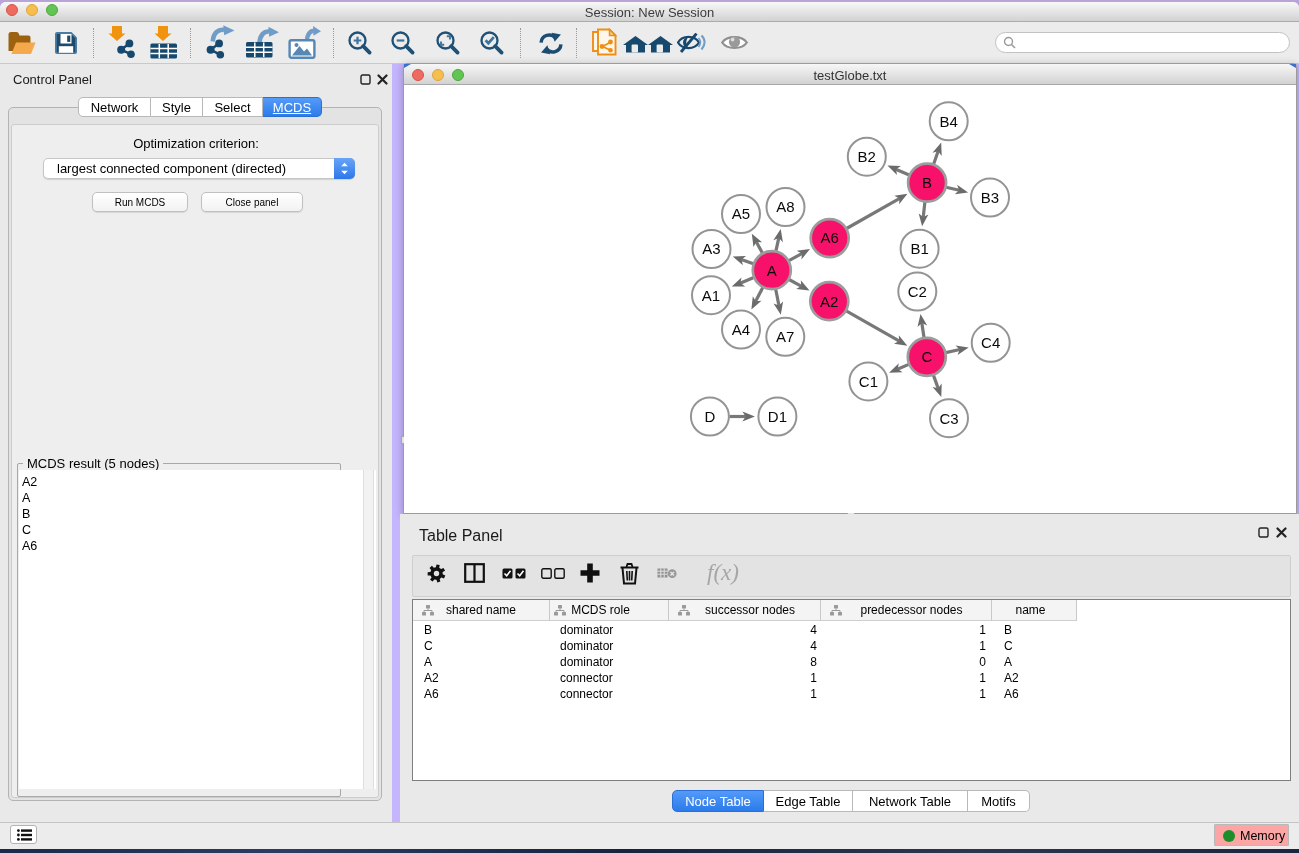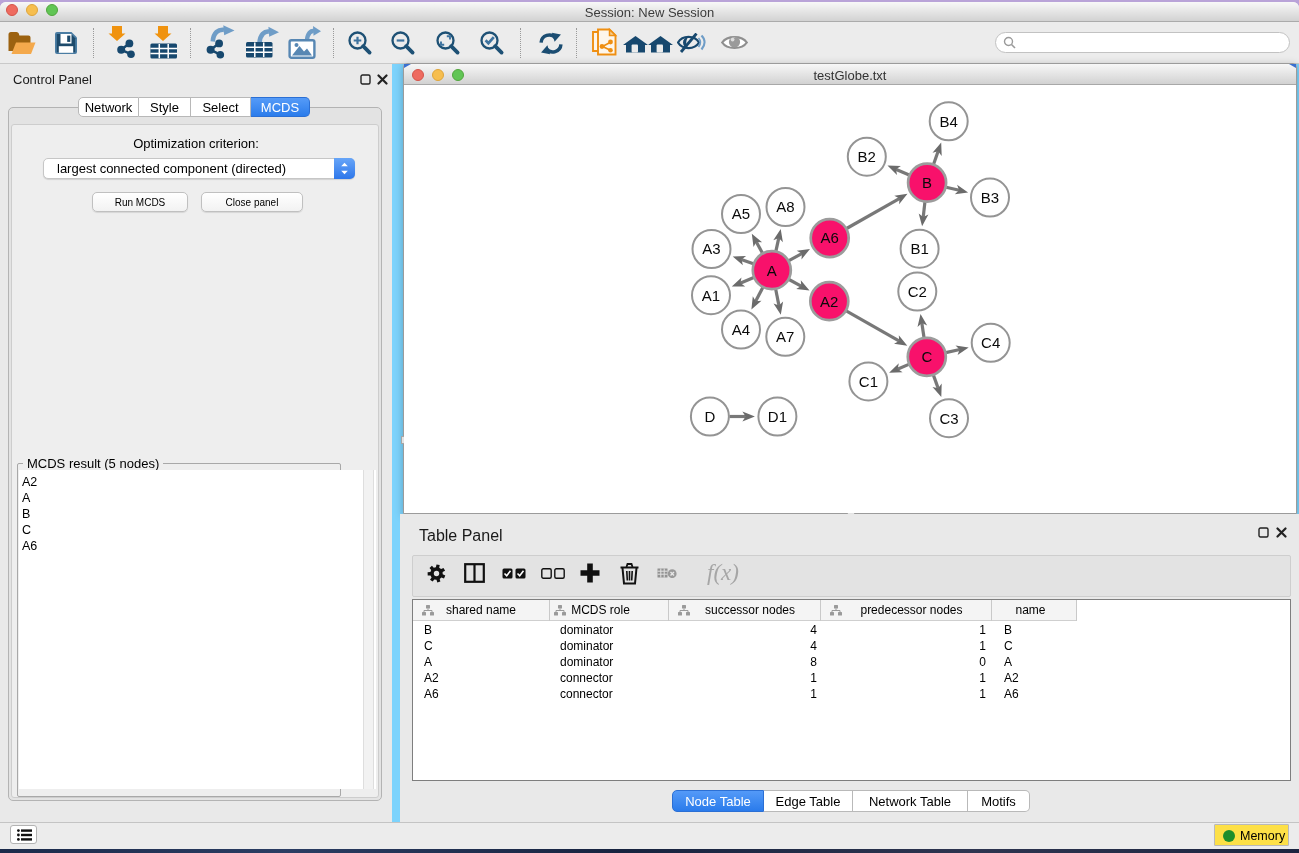--- a/index.html
+++ b/index.html
@@ -9,31 +9,31 @@
 #titlebar { position:absolute; left:0; top:0; width:1299px; height:20px; background:linear-gradient(#f8f8f8,#e3e3e3 55%,#d2d2d2); border-radius:6px 6px 0 0; border-bottom:1px solid #ababab; }
 .tl { position:absolute; border-radius:50%; width:12px; height:12px; }
 #titlebar .t1 { left:6px; top:2px; background:#ee6b60; border:1px solid #d5544a; }
 #titlebar .t2 { left:26px; top:2px; background:#f6be4f; border:1px solid #dfa53a; }
 #titlebar .t3 { left:46px; top:2px; background:#61c555; border:1px solid #52a63e; }
 #titlebar .title { position:absolute; width:100%; text-align:center; top:3px; font-size:13px; color:#3c3c3c; }
 #toolbar { position:absolute; left:0; top:20px; width:1299px; height:42px; background:#ececec; border-bottom:1px solid #c9c9c9; }
 .sep { position:absolute; top:6px; height:30px; width:0; border-left:1px dotted #9a9a9a; }
 .tbi { position:absolute; top:0; height:42px; display:flex; align-items:center; justify-content:center; }
 #search { position:absolute; left:995px; top:10px; width:295px; height:21px; background:#fff; border:1px solid #c2c2c2; border-radius:11px; }
-#content { position:absolute; left:0; top:62px; width:1299px; height:760px; background:#7dd3fc; }
+#content { position:absolute; left:0; top:62px; width:1299px; height:760px; background:#c4b5fd; }
 
 #cpanel { position:absolute; left:0; top:0; width:392px; height:760px; background:#e9e9e9; }
 #cpanel .ptitle { position:absolute; left:13px; top:8px; font-size:13px; color:#1a1a1a; }
 #tabpane { position:absolute; left:8px; top:43px; width:374px; height:694px; background:#e3e3e3; border:1px solid #b3b3b3; border-radius:5px; }
 #tabinner { position:absolute; left:11px; top:60px; width:368px; height:674px; background:#eeeeee; border:1px solid #cdcdcd; border-radius:3px; }
 #tabs { position:absolute; left:78px; top:33px; height:20px; display:flex; }
 #tabs .tab { height:20px; font-size:13px; line-height:19px; text-align:center; background:#fff; border:1px solid #b8b8b8; border-left:none; color:#000; padding:0; }
 #tabs .tab.first { border-left:1px solid #b8b8b8; border-radius:5px 0 0 5px; }
 #tabs .tab.last { border-radius:0 5px 5px 0; }
-#tabs .tab.sel { background:linear-gradient(#559bf8,#2b7ceb); color:#fff; border-color:#2b6fd4; }
+#tabs .tab.sel { background:linear-gradient(#559bf8,#2b7ceb); color:#fff; border-color:#2b6fd4;text-decoration:underline; }
 .optlabel { position:absolute; left:0; width:392px; top:72px; text-align:center; font-size:13px; color:#000; }
 #combo { position:absolute; left:43px; top:94px; width:312px; height:21px; background:#fff; border:1px solid #c6c6c6; border-radius:5px; box-shadow:0 1px 1px rgba(0,0,0,0.12); font-size:13px; line-height:20px; color:#000; }
 #combo .ctext { position:absolute; left:13px; top:0; }
 #combo .stepper { position:absolute; right:-1px; top:-1px; width:21px; height:21px; background:linear-gradient(#67a5f8,#2e77ea); border-radius:0 5px 5px 0; }
 .btn { position:absolute; height:20px; background:linear-gradient(#ffffff,#f2f2f2); border:1px solid #c0c0c0; border-radius:5px; font-size:10px; text-align:center; line-height:19px; color:#000; box-shadow:0 1px 1px rgba(0,0,0,0.10); }
 
 #groupbox { position:absolute; left:17px; top:399px; width:324px; height:334px; border:1px solid #a8a8a8; border-radius:2px; }
 #grouplabel { position:absolute; left:5px; top:-8px; background:#eeeeee; padding:0 4px; font-size:13px; color:#000; }
 #mlist { position:absolute; left:1px; top:6px; width:357px; height:319px; background:#fff; }
 #mlist .sctrack { position:absolute; right:2px; top:0; width:11px; height:100%; background:#f2f2f2; border-left:1px solid #dedede; border-right:1px solid #dedede; }
@@ -56,21 +56,21 @@
 .hcell .htext { position:absolute; width:100%; text-align:center; top:3px; }
 .trow { position:absolute; font-size:12px; color:#000; }
 #btabs { position:absolute; left:272px; top:276px; height:22px; display:flex; }
 #btabs .tab { height:22px; font-size:13px; line-height:21px; text-align:center; background:#fff; border:1px solid #b9b9b9; border-left:none; color:#000; }
 #btabs .tab.first { border-left:1px solid #b9b9b9; border-radius:5px 0 0 5px; }
 #btabs .tab.last { border-radius:0 5px 5px 0; }
 #btabs .tab.sel { background:linear-gradient(#549af8,#2a7beb); color:#fff; border-color:#2b6fd4; }
 
 #statusbar { position:absolute; left:0; top:820px; width:1299px; height:27px; background:#ececec; border-top:1px solid #c4c4c4; }
 #lbtn { position:absolute; left:10px; top:2px; width:27px; height:19px; background:#fff; border:1px solid #b3b3b3; border-radius:3px; }
-#membtn { position:absolute; left:1214px; top:0.5px; width:75px; height:22.5px; background:#fde047; border:1px solid #b9b9b9; border-radius:1px; font-size:12.5px; }
+#membtn { position:absolute; left:1214px; top:0.5px; width:75px; height:22.5px; background:#fca5a5; border:1px solid #b9b9b9; border-radius:1px; font-size:12.5px; }
 #membtn .dot { position:absolute; left:7.5px; top:5.5px; width:12px; height:12px; border-radius:50%; background:#1e8e2b; }
 #membtn .mtext { position:absolute; left:25px; top:4px; color:#000; }
 #deskbottom { position:absolute; left:0; top:849px; width:1299px; height:4px; background:linear-gradient(90deg,#1b2a4a,#2b3d63 22%,#17233f 48%,#2e3550 75%,#1b2440); }
 </style>
 </head>
 <body>
 <div id="win">
   <div id="titlebar">
     <div class="tl t1"></div>
       <div class="tl t2"></div>
@@ -209,21 +209,21 @@
       <div class="ptitle">Control Panel</div>
       <svg width="11" height="11" viewBox="0 0 11 11" style="position:absolute;left:360px;top:10px;">
         <rect x="1" y="1" width="9" height="9" rx="1.5" fill="none" stroke="#222" stroke-width="1.4"></rect>
       </svg>
       <svg width="11" height="11" viewBox="0 0 11 11" style="position:absolute;left:377px;top:10px;">
         <path d="M1.5 1.5 L9.5 9.5 M9.5 1.5 L1.5 9.5" stroke="#222" stroke-width="2.2" stroke-linecap="round"></path>
       </svg>
       <div id="tabpane"></div>
       <div id="tabinner"></div>
       <div id="tabs">
-        <div class="tab first" style="width:61px;">Network</div>
+        <div class="tab first" style="width:73px;">Network</div>
         <div class="tab" style="width:52px;">Style</div>
         <div class="tab" style="width:60px;">Select</div>
         <div class="tab last sel" style="width:59px;">MCDS</div>
       </div>
       <div class="optlabel">Optimization criterion:</div>
       <div id="combo">
         <div class="ctext">largest connected component (directed)</div>
         <div class="stepper">
           <svg width="21" height="21" viewBox="0 0 21 21">
             <path d="M7.2 8.2 L10.5 4.8 L13.8 8.2 Z" fill="#fff"></path>

